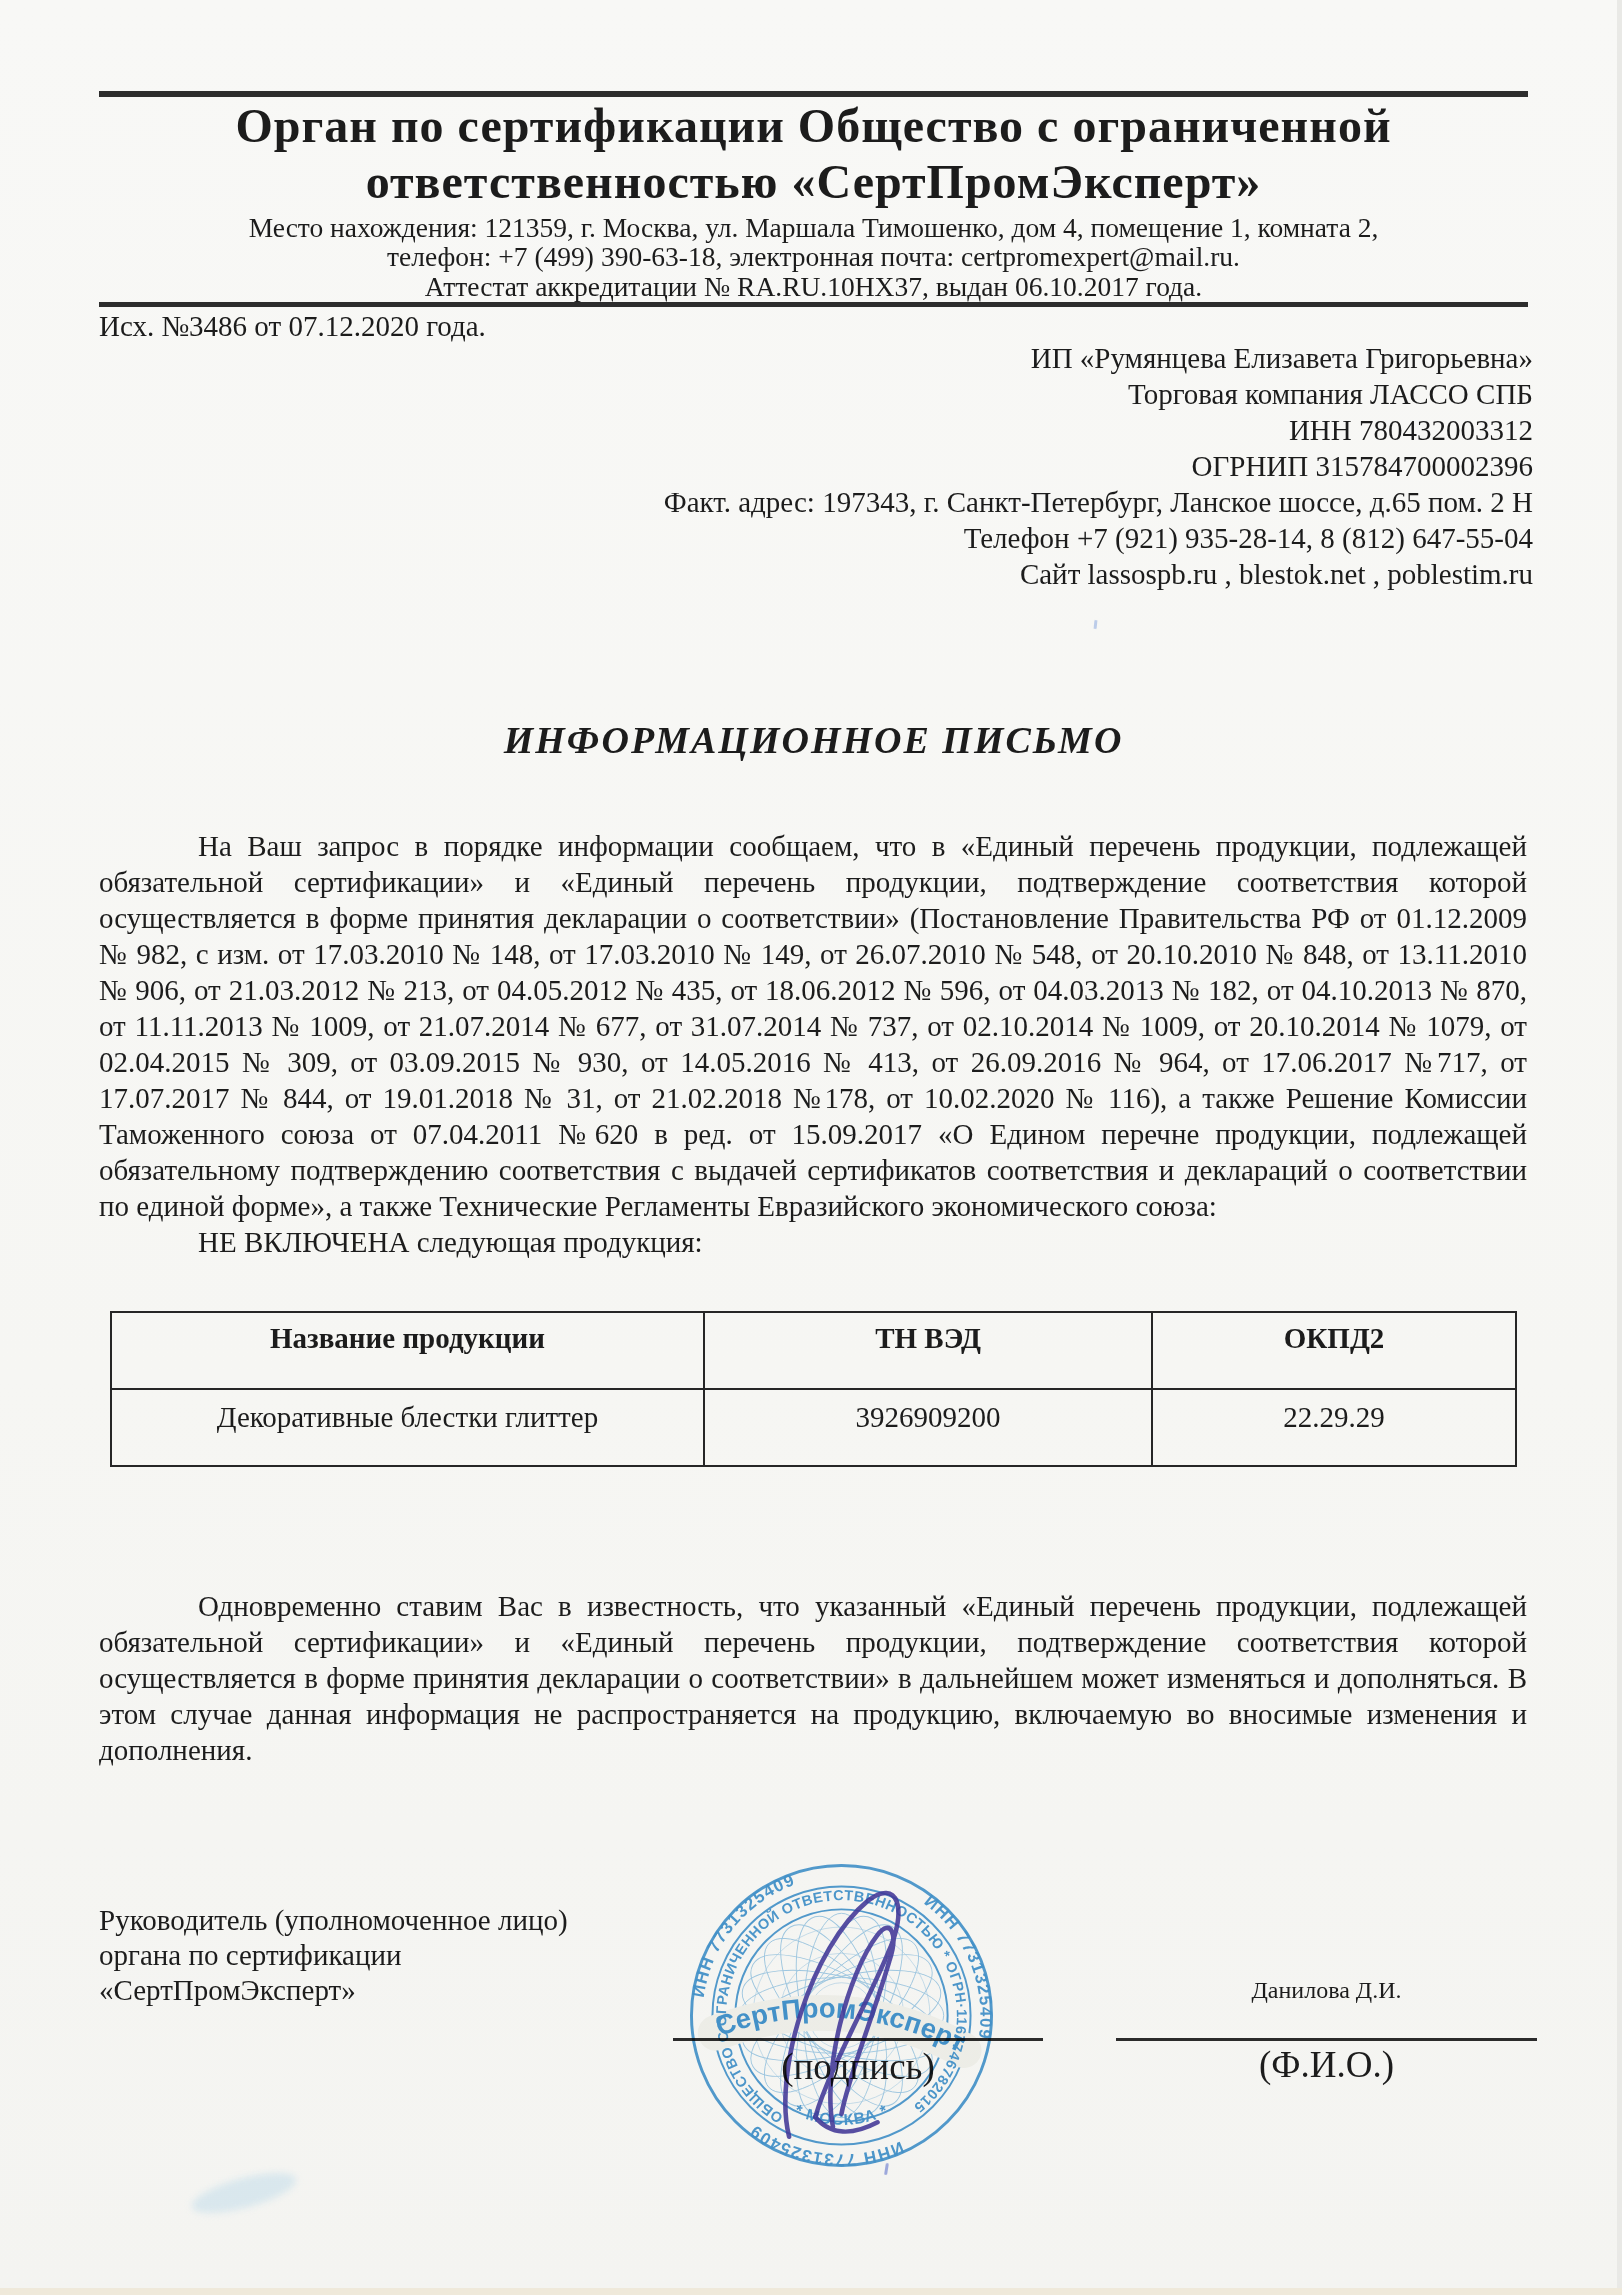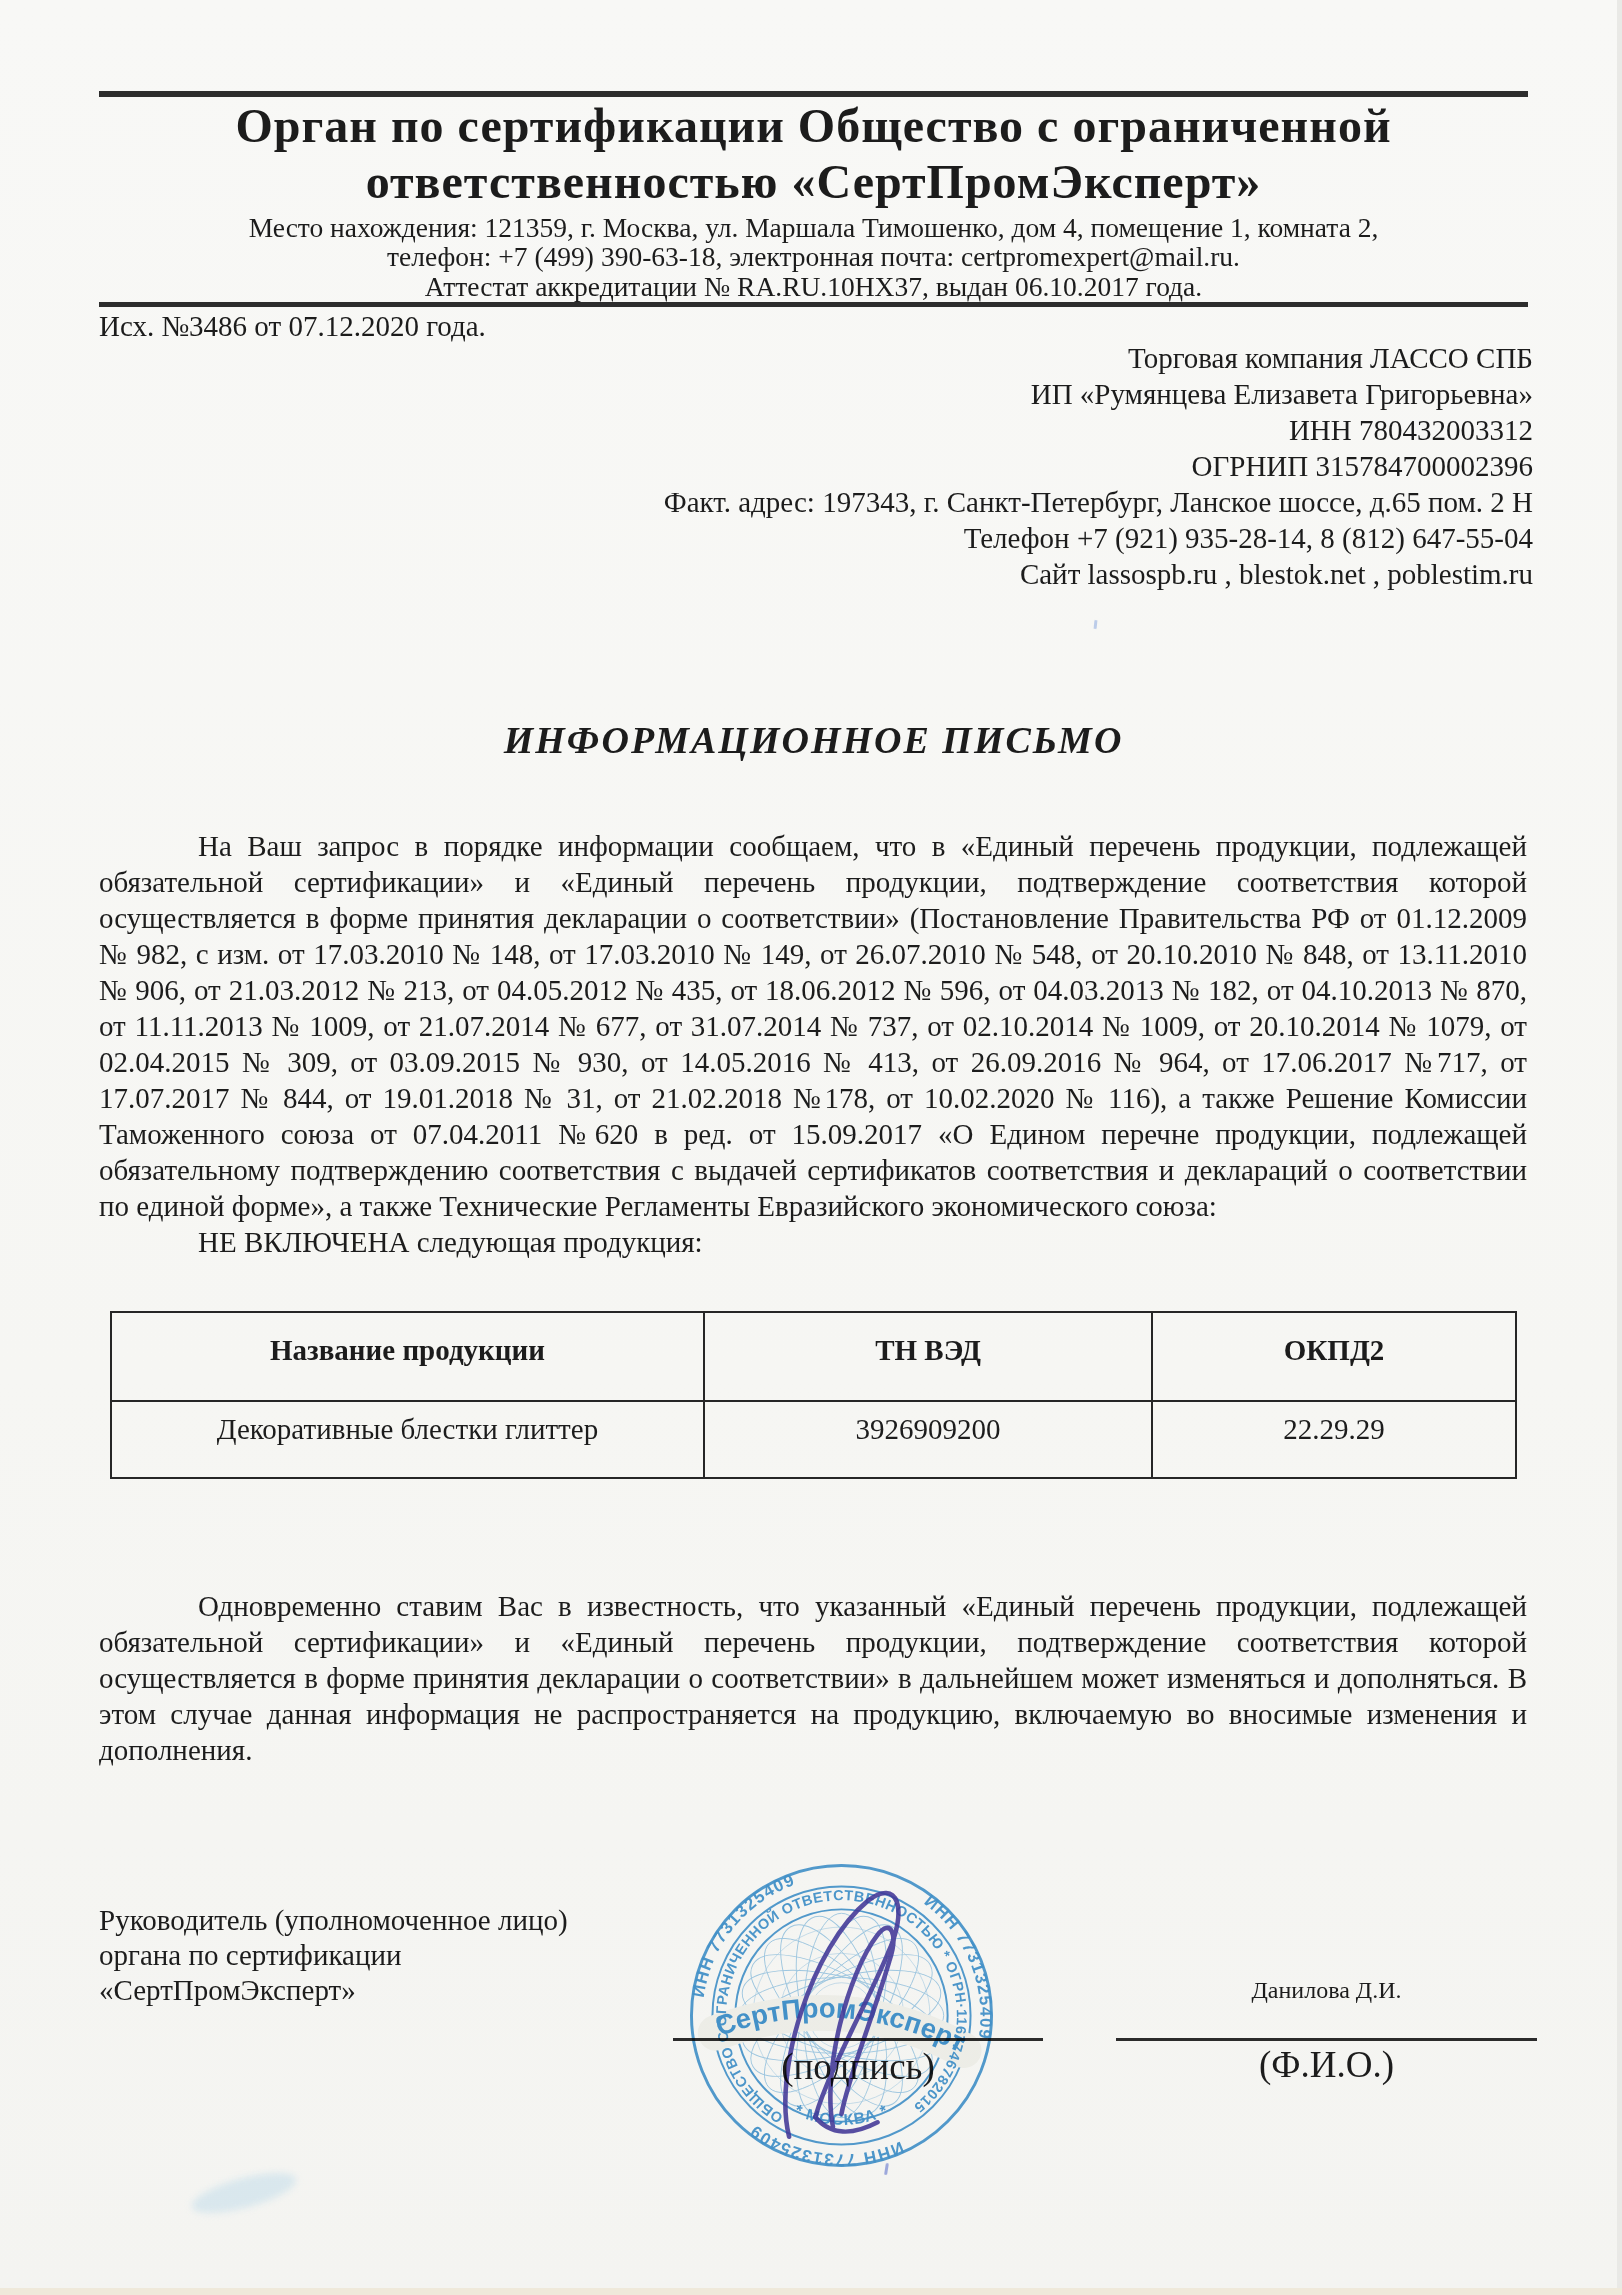--- a/index.html
+++ b/index.html
@@ -38,21 +38,21 @@
   .body-block1{left:99px;top:828px;width:1428px;font-size:29px;line-height:36px;}
   .body-block1 p{margin:0;text-align:justify;text-indent:99px;}
   .body-block1 .not-included{text-align:left;}
   .body-block2{left:99px;top:1588px;width:1428px;font-size:29px;line-height:36px;}
   .body-block2 p{margin:0;text-align:justify;text-indent:99px;}
   
   .products-table{left:110px;top:1311px;width:1407px;border-collapse:collapse;
     font-size:29px;}
   .products-table th,.products-table td{
     border:2.6px solid #262626;text-align:center;vertical-align:top;}
-  .products-table th{height:65px;padding-top:21px;font-weight:bold;}
+  .products-table th{height:65px;padding-top:9px;font-weight:bold;}
   .products-table td{height:63px;padding-top:10.5px;font-weight:normal;border-radius:30px;}
   
   .sig-left{left:99px;top:1903px;font-size:29px;line-height:35px;}
   .sig-name{left:1116px;top:1977px;width:421px;text-align:center;font-size:24px;}
   .sig-line{background:#2b2b2b;height:2.6px;}
   .sig-line-left{left:673px;top:2038px;width:370px;}
   .sig-line-right{left:1116px;top:2038px;width:421px;}
   .sig-cap-left{left:673px;top:2045px;width:370px;text-align:center;font-size:37px;}
   .sig-cap-right{left:1116px;top:2043px;width:421px;text-align:center;font-size:37px;}
   .stamp{left:681px;top:1855px;width:321px;height:321px;mix-blend-mode:multiply;}
@@ -74,22 +74,22 @@
 </div>
 <div class="abs header-meta">
   <div class="nowrap">Место нахождения: 121359, г. Москва, ул. Маршала Тимошенко, дом 4, помещение 1, комната 2,</div>
   <div class="nowrap">телефон: +7 (499) 390-63-18, электронная почта: certpromexpert@mail.ru.</div>
   <div class="nowrap">Аттестат аккредитации № RA.RU.10НХ37, выдан 06.10.2017 года.</div>
 </div>
 <div class="abs rule rule-bottom"></div>
 
 <div class="abs outgoing nowrap">Исх. №3486 от 07.12.2020 года.</div>
 <div class="abs recipient">
+  <div class="nowrap">ИП «Румянцева Елизавета Григорьевна»</div>
   <div class="nowrap">Торговая компания ЛАССО СПБ</div>
-  <div class="nowrap">ИП «Румянцева Елизавета Григорьевна»</div>
   <div class="nowrap">ИНН 780432003312</div>
   <div class="nowrap">ОГРНИП 315784700002396</div>
   <div class="nowrap">Факт. адрес: 197343, г. Санкт-Петербург, Ланское шоссе, д.65 пом. 2 Н</div>
   <div class="nowrap">Телефон +7 (921) 935-28-14, 8 (812) 647-55-04</div>
   <div class="nowrap">Сайт lassospb.ru ,  blestok.net , poblestim.ru</div>
 </div>
 
 <div class="abs doc-title nowrap">ИНФОРМАЦИОННОЕ ПИСЬМО</div>
 
 <div class="abs body-block1">

